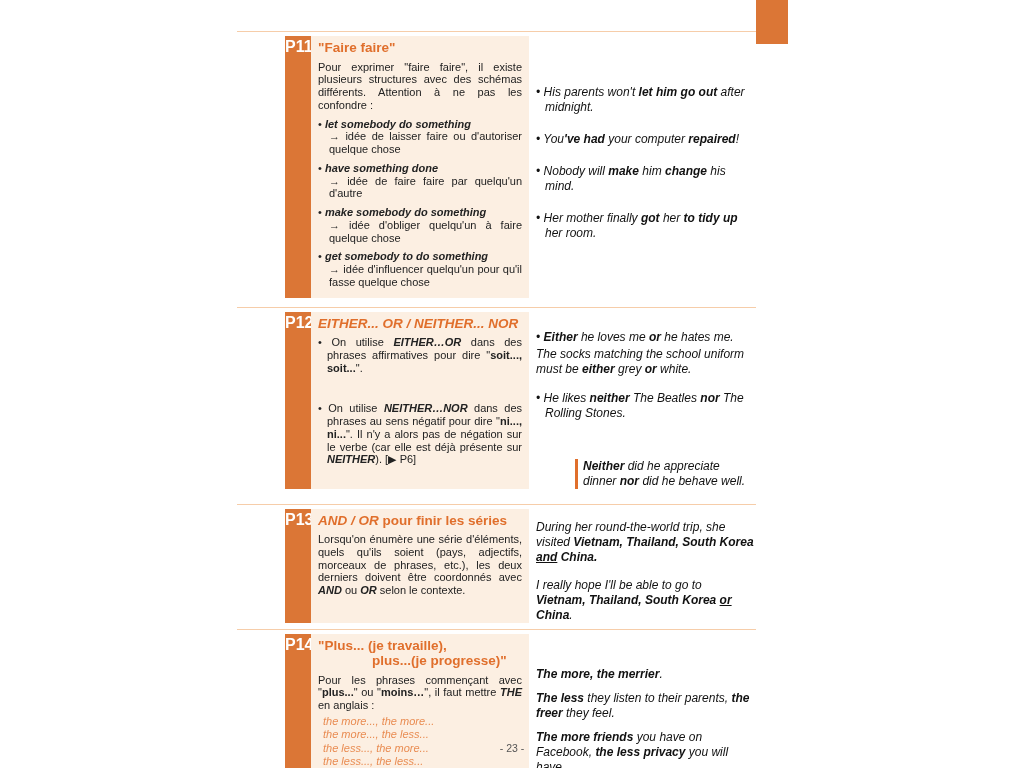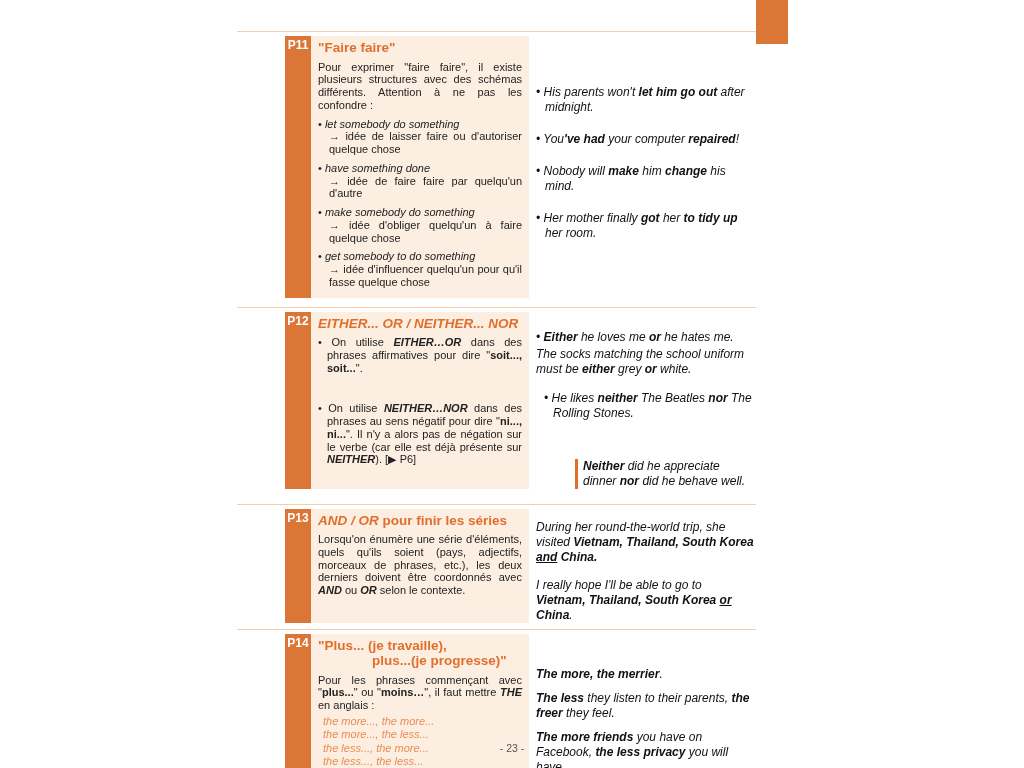--- a/index.html
+++ b/index.html
@@ -21,37 +21,37 @@
     background:var(--accent);
   }
   .content{position:absolute;left:237px;top:31px;width:519px;}
   .section{border-top:1px solid var(--sep);}
   .sec0{margin-bottom:9px;}
   .sec1{margin-bottom:15px;}
   .sec2{margin-bottom:6px;}
   .row{display:flex;align-items:stretch;margin-left:48px;margin-top:4px;}
   .pbar{
     flex:none;width:26px;background:var(--accent);
-    color:#fff;font-weight:bold;font-size:12px;text-align:center;
+    color:#fff;font-weight:bold;font-size:16px;text-align:center;
     padding-top:2px;
   }
   .cream{
     flex:none;width:218px;background:var(--cream);
     padding:3px 7px 9px 7px;
     font-size:11px;line-height:1.16;color:#222;
   }
   .sec-title{
     color:var(--title-orange);font-weight:bold;font-size:13.5px;
     line-height:1.15;margin:1px 0 5px 0;
   }
   .t2{display:inline-block;margin-left:54px;}
   .blk{margin-top:5px;}
   .cream .para{text-align:justify;}
   .def{margin-top:6px;}
-  .term{font-weight:normal;font-style:italic;}
+  .term{font-weight:bold;font-style:italic;}
   .term::before{content:"• ";font-style:normal;font-weight:normal;}
   .desc{margin-left:11px;text-align:justify;}
   .cream .bullet{padding-left:9px;text-indent:-9px;text-align:justify;}
   .cream .bullet::before{content:"• ";}
   .sec1 .cream .bullet + .bullet{margin-top:28px;}
   .note{display:flex;margin-top:8px;}
   .pipe{flex:none;width:3px;background:var(--title-orange);margin-right:5px;}
   .ntext{flex:1;}
   .cream .ntext{text-align:justify;}
   .orange{
@@ -62,21 +62,21 @@
     flex:1;margin-left:7px;padding-right:2px;
     font-size:12px;line-height:1.25;font-style:italic;color:#111;
   }
   .right .blk{margin-top:0;}
   .right .bullet{padding-left:9px;text-indent:-9px;}
   .right .bullet::before{content:"• ";}
   .sec0 .right{padding-top:49px;}
   .sec0 .right .blk + .blk{margin-top:17px;}
   .sec1 .right{padding-top:18px;}
   .sec1 .right .blk:nth-child(2){margin-top:2px;}
-  .sec1 .right .blk:nth-child(3){margin-top:14px;margin-left:8px;}
+  .sec1 .right .blk:nth-child(3){margin-top:14px;}
   .sec1 .right .blk:nth-child(4){margin-top:38px;padding-left:39px;}
   .sec2 .right{padding-top:11px;}
   .sec2 .right .blk + .blk{margin-top:13px;}
   .sec3 .right{padding-top:33px;}
   .sec3 .right .blk + .blk{margin-top:9px;}
   .footer{
     position:absolute;top:742px;left:0;width:100%;
     text-align:center;font-size:10.5px;color:#555;
   }
 </style>

